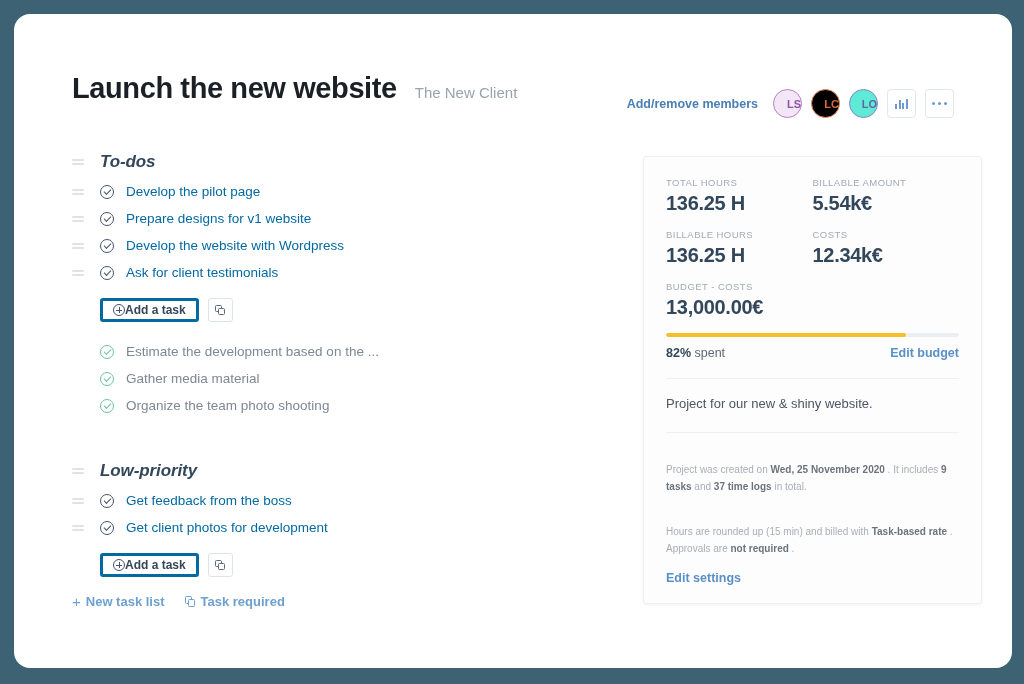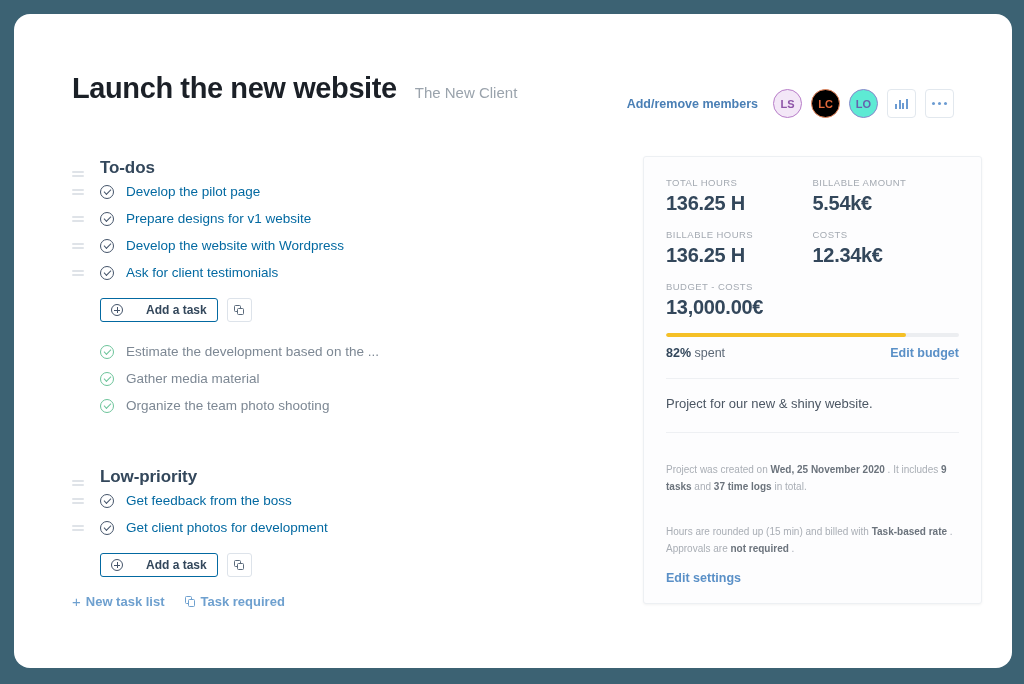--- a/index.html
+++ b/index.html
@@ -39,41 +39,41 @@
   .header-right {
     position: absolute; right: 0; top: 17px;
     display: flex; align-items: center; gap: 9px;
   }
   .members-link {
     font-size: 12.5px; color: #4a7fb5; font-weight: bold; cursor: pointer;
     margin-right: 6px; white-space: nowrap;
   }
   .avatar {
     width: 29px; height: 29px; border-radius: 50%;
-    display: flex; align-items: center; justify-content: center;
+    display: flex; align-items: center; justify-content: flex-end;
     font-size: 11px; font-weight: bold; border: 1.4px solid;
   }
   .av-1 { background: #f3e7f7; border-color: #b87ec9; color: #8e55a8; }
   .av-2 { background: #000000; border-color: #f08a5d; color: #e2683a; }
   .av-3 { background: #5eead4; border-color: #8b86cc; color: #6661ad; }
   .icon-btn {
     width: 29px; height: 29px; border: 1px solid #e2e8ee; border-radius: 4px;
     background: #fff; display: flex; align-items: center; justify-content: center;
     cursor: pointer;
   }
   .bars { display: flex; align-items: flex-end; gap: 1.5px; height: 10px; }
   .bars i { display: block; width: 2.2px; background: #6b9bd2; }
   .dots { display: flex; gap: 2.5px; }
   .dots i { width: 3.5px; height: 3.5px; border-radius: 50%; background: #6b9bd2; display: block; }
 
   
   .left-col { position: absolute; left: 58px; top: 132px; width: 480px; }
   .list-block { margin-bottom: 10px; }
   .section-head {
-    display: flex; align-items: flex-end; height: 32px;
+    display: flex; align-items: center; height: 32px; font-style: italic;
   }
   .handle {
     width: 12px; height: 9px; margin-right: 16px; flex: 0 0 12px;
     display: flex; flex-direction: column; justify-content: center; gap: 2px;
   }
   .handle i { display: block; height: 2px; background: #dfe3e8; border-radius: 1px; }
   .section-title {
     font-size: 17px; font-weight: bold; color: #33475b; letter-spacing: -0.1px;
   }
   .task-row { display: flex; align-items: center; height: 27px; }
@@ -88,22 +88,22 @@
     border-bottom: 1.3px solid #44546a; transform: rotate(-45deg);
   }
   .check.done { border-color: #6cc49a; }
   .check.done::after { border-color: #6cc49a; }
   .task-label { font-size: 13.5px; color: #0369a1; }
   .task-row.done .task-label { color: #7d8894; }
   .indent { padding-left: 28px; }
 
   .btn-row { display: flex; align-items: center; gap: 9px; margin: 12px 0 4px 28px; }
   .btn {
-    height: 24px; padding: 0 10px; border: 1px solid #0369a1; border-radius: 3px;
-    background: #fff; display: flex; align-items: center; gap: 23px;
+    height: 24px; padding: 0 10px; border: 3px solid #0369a1; border-radius: 3px;
+    background: #fff; display: flex; align-items: center; gap: 0;
     font-size: 12px; color: #33475b; font-weight: bold; cursor: pointer;
   }
   .plus-circle {
     width: 12px; height: 12px; border-radius: 50%; border: 1.2px solid #44546a;
     position: relative; flex: 0 0 12px;
   }
   .plus-circle::before, .plus-circle::after {
     content: ""; position: absolute; background: #44546a;
   }
   .plus-circle::before { left: 2.3px; top: 4.6px; width: 5.4px; height: 1.2px; }

